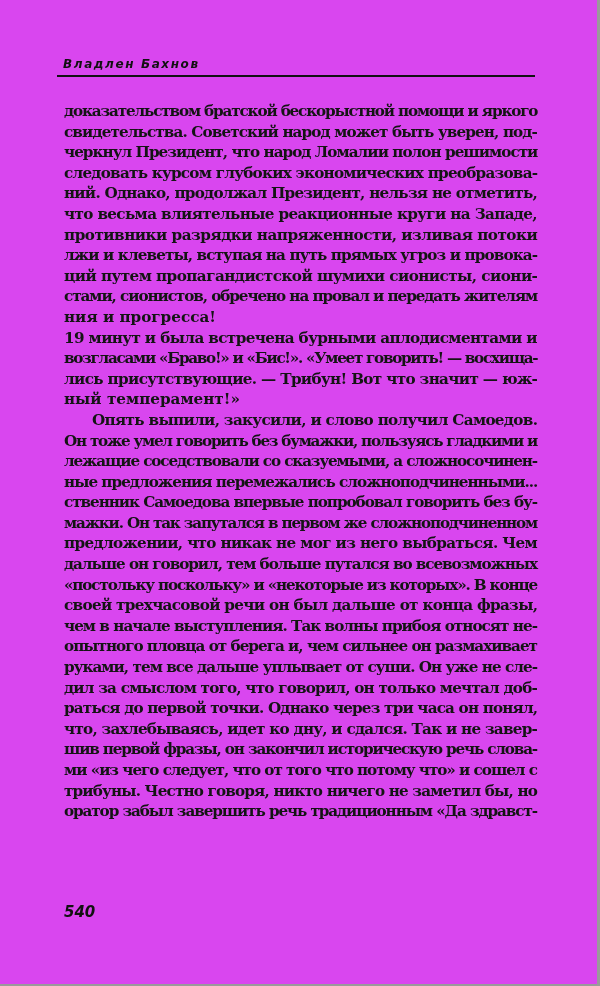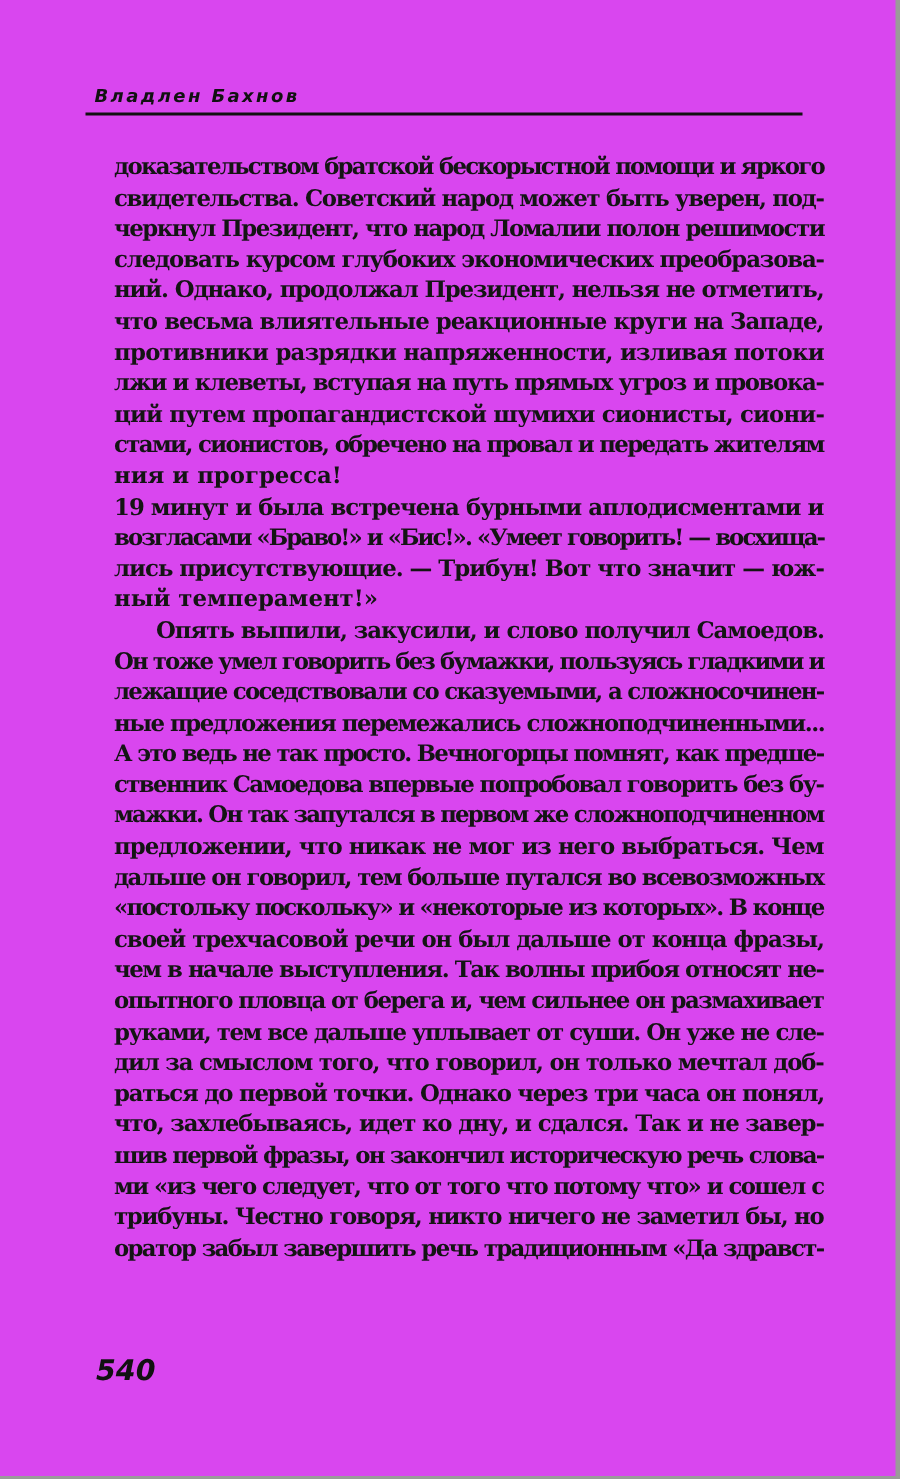--- a/index.html
+++ b/index.html
@@ -21,34 +21,33 @@
     font-style: italic; font-weight: bold;
     font-size: 12px; letter-spacing: 1.6px; color: #111;
   }
   .body-text {
     position: absolute; left: 64px; top: 101px; width: 473px;
     font-family: "DejaVu Serif", serif;
     font-weight: bold;
     font-size: 15.2px;
     line-height: 20.6px;
     color: #141414;
-    margin-left: 12px;
   }
   .line {
     display: block; white-space: nowrap;
     text-align: justify; text-align-last: justify;
     height: 20.6px; overflow: visible;
   }
   .line.indent { padding-left: 28px; }
   .line.last { text-align-last: left; }
   .folio {
     position: absolute; left: 64px; top: 903px;
     font-family: "DejaVu Sans", sans-serif;
     font-style: italic; font-weight: bold;
-    font-size: 19px; color: #111;
+    font-size: 15px; color: #111;
   }
 </style>
 </head>
 <body>
 
 <div class="page">
   <div class="running-head">
     <span>Владлен Бахнов</span>
   </div>
 
@@ -65,21 +64,20 @@
       <span class="line" style="letter-spacing: -1.073px;">стами, сионистов, обречено на провал и передать жителям</span>
       <span class="line last">ния и прогресса!</span>
       <span class="line" style="letter-spacing: -0.62px;">19 минут и была встречена бурными аплодисментами и</span>
       <span class="line" style="letter-spacing: -1.281px;">возгласами «Браво!» и «Бис!». «Умеет говорить! — восхища-</span>
       <span class="line" style="letter-spacing: -0.647px;">лись присутствующие. — Трибун! Вот что значит — юж-</span>
       <span class="line last">ный темперамент!»</span>
       <span class="line indent" style="letter-spacing: -0.673px;">Опять выпили, закусили, и слово получил Самоедов.</span>
       <span class="line" style="letter-spacing: -1.255px;">Он тоже умел говорить без бумажки, пользуясь гладкими и</span>
       <span class="line" style="letter-spacing: -1.132px;">лежащие соседствовали со сказуемыми, а сложносочинен-</span>
       <span class="line" style="letter-spacing: -0.98px;">ные предложения перемежались сложноподчиненными...</span>
-      <span class="line" style="letter-spacing: -1.107px;">А это ведь не так просто. Вечногорцы помнят, как предше-</span>
       <span class="line" style="letter-spacing: -1.056px;">ственник Самоедова впервые попробовал говорить без бу-</span>
       <span class="line" style="letter-spacing: -1.189px;">мажки. Он так запутался в первом же сложноподчиненном</span>
       <span class="line" style="letter-spacing: -0.654px;">предложении, что никак не мог из него выбраться. Чем</span>
       <span class="line" style="letter-spacing: -1.057px;">дальше он говорил, тем больше путался во всевозможных</span>
       <span class="line" style="letter-spacing: -1.145px;">«постольку поскольку» и «некоторые из которых». В конце</span>
       <span class="line" style="letter-spacing: -0.673px;">своей трехчасовой речи он был дальше от конца фразы,</span>
       <span class="line" style="letter-spacing: -0.981px;">чем в начале выступления. Так волны прибоя относят не-</span>
       <span class="line" style="letter-spacing: -1px;">опытного пловца от берега и, чем сильнее он размахивает</span>
       <span class="line" style="letter-spacing: -0.964px;">руками, тем все дальше уплывает от суши. Он уже не сле-</span>
       <span class="line" style="letter-spacing: -0.8px;">дил за смыслом того, что говорил, он только мечтал доб-</span>

